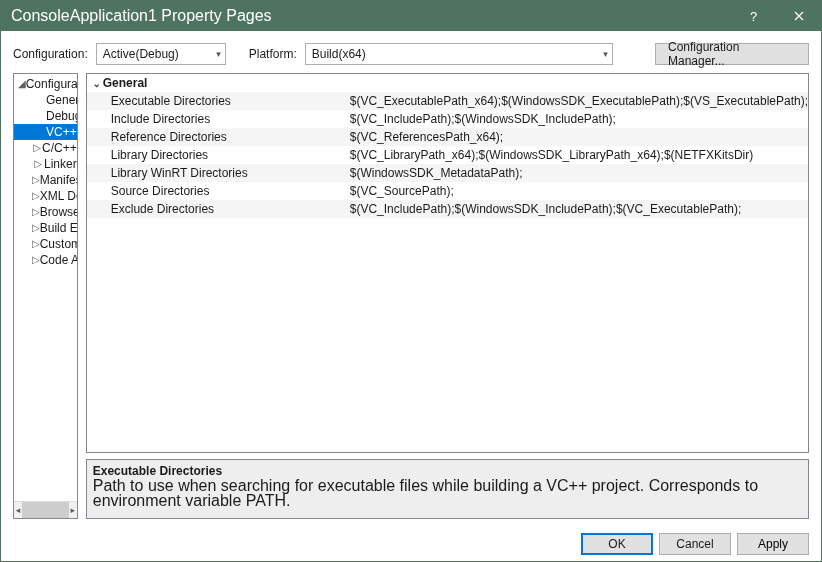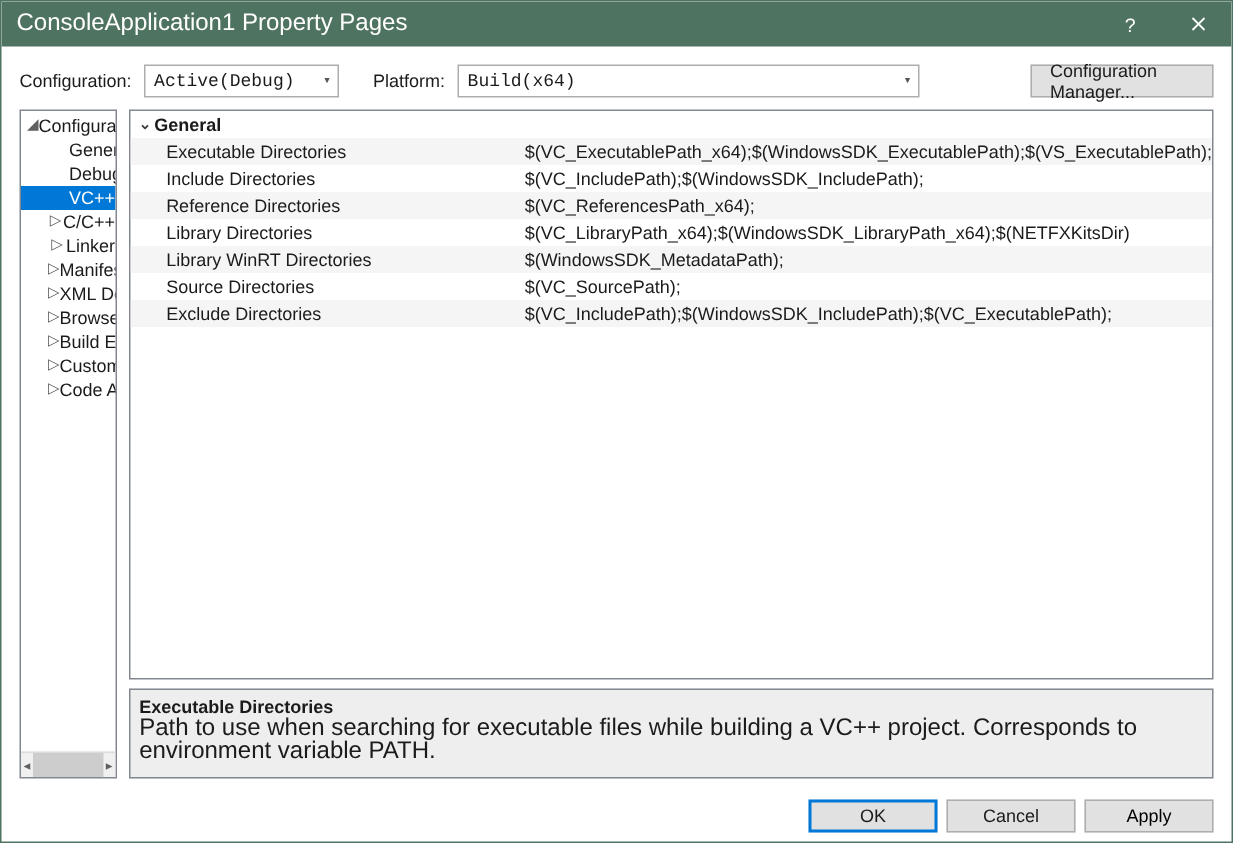--- a/index.html
+++ b/index.html
@@ -38,21 +38,20 @@
   .toolbar label { margin-right: 2px; }
   .combo {
     border: 1px solid #adadad;
     background: #fff;
     height: 22px;
     display: flex;
     align-items: center;
     padding: 0 6px;
     position: relative;
     font-size: 12px;
-    font-family: Liberation Mono, monospace;
   }
   .combo .arrow {
     position: absolute; right: 4px; top: 50%; transform: translateY(-50%);
     font-size: 9px; color: #555;
   }
   .btn {
     border: 1px solid #adadad;
     background: #e1e1e1;
     height: 22px;
     padding: 0 12px;
@@ -156,21 +155,21 @@
     height: 60px;
   }
   .desc-title { font-weight: bold; font-size: 12px; }
   .desc-body { font-size: 16px; line-height: 15px; }
   .footer {
     display: flex;
     justify-content: flex-end;
     gap: 6px;
     padding: 6px 12px 12px 12px;
   }
-  .footer .btn { width: 86px; justify-content: center; }
+  .footer .btn { width: 72px; justify-content: center; }
   .footer .btn.default { border-color: #0078d7; box-shadow: inset 0 0 0 1px #0078d7; }
 </style>
 </head>
 <body>
 
 <div class="titlebar">
   <span class="title">ConsoleApplication1 Property Pages</span>
   <div class="tb-btn">?</div>
   <div class="tb-btn">
     <svg width="10" height="10" viewBox="0 0 10 10">
@@ -184,21 +183,21 @@
   <div class="combo" style="width:130px">
     <span>Active(Debug)</span>
     <span class="arrow">▾</span>
   </div>
   <label style="margin-left:17px">Platform:</label>
   <div class="combo" style="width:308px">
     <span>Build(x64)</span>
     <span class="arrow">▾</span>
   </div>
   <div style="flex:1"></div>
-  <div class="btn" style="width:122px">
+  <div class="btn" style="width:154px">
     <span>Configuration Manager...</span>
   </div>
 </div>
 
 <div class="main">
 
   <div class="tree-panel">
     <div class="tree">
       <div class="tree-row ind0">
         <span class="tw">◢</span>

